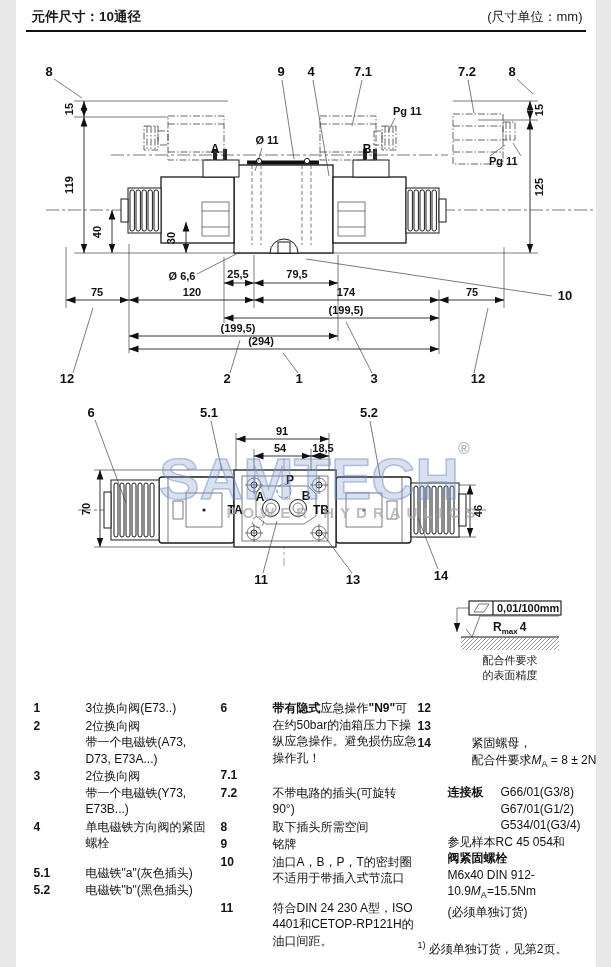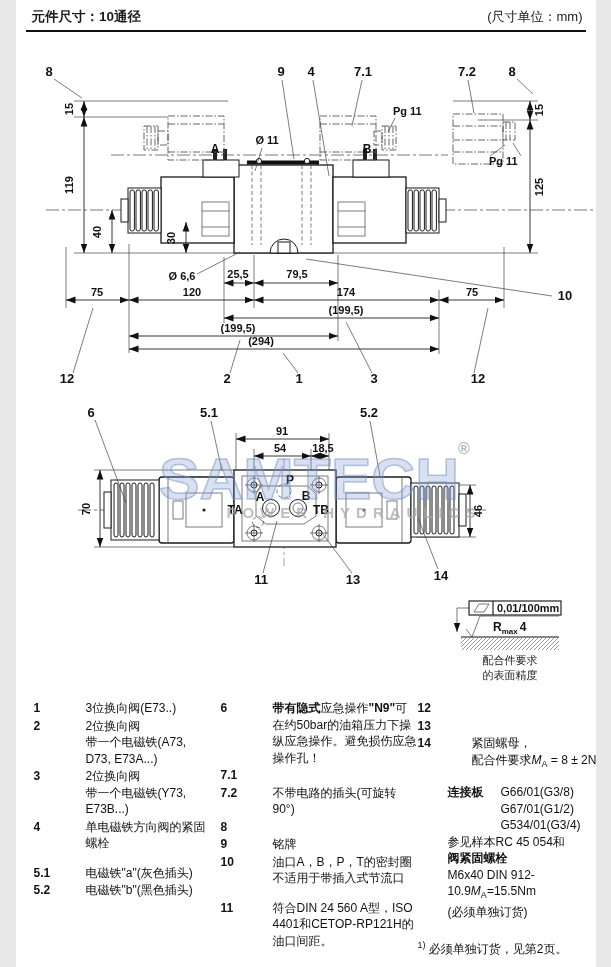--- a/index.html
+++ b/index.html
@@ -408,33 +408,34 @@
       </div>
       <div class="li">
         <span class="num">7.1</span>
       </div>
       <div class="li">
         <span class="num">7.2</span>
         <span class="txt">不带电路的插头(可旋转90°)</span>
       </div>
       <div class="li">
         <span class="num">8</span>
+        <span class="txt">取下插头所需空间</span>
       </div>
       <div class="li">
         <span class="num">9</span>
         <span class="txt">铭牌</span>
       </div>
       <div class="li">
         <span class="num">10</span>
         <span class="txt">油口A，B，P，T的密封圈不适用于带插入式节流口</span>
       </div>
       <div class="gap"></div>
       <div class="li">
         <span class="num">11</span>
-        <span class="txt">符合DIN 24 560 A型，ISO 4401和CETOP-RP121H的油口间距。</span>
+        <span class="txt">符合DIN 24 230 A型，ISO 4401和CETOP-RP121H的油口间距。</span>
       </div>
     </div>
 
     <div class="lcol c3">
       <div class="li">
         <span class="num">12</span>
       </div>
       <div class="li">
         <span class="num">13</span>
       </div>

